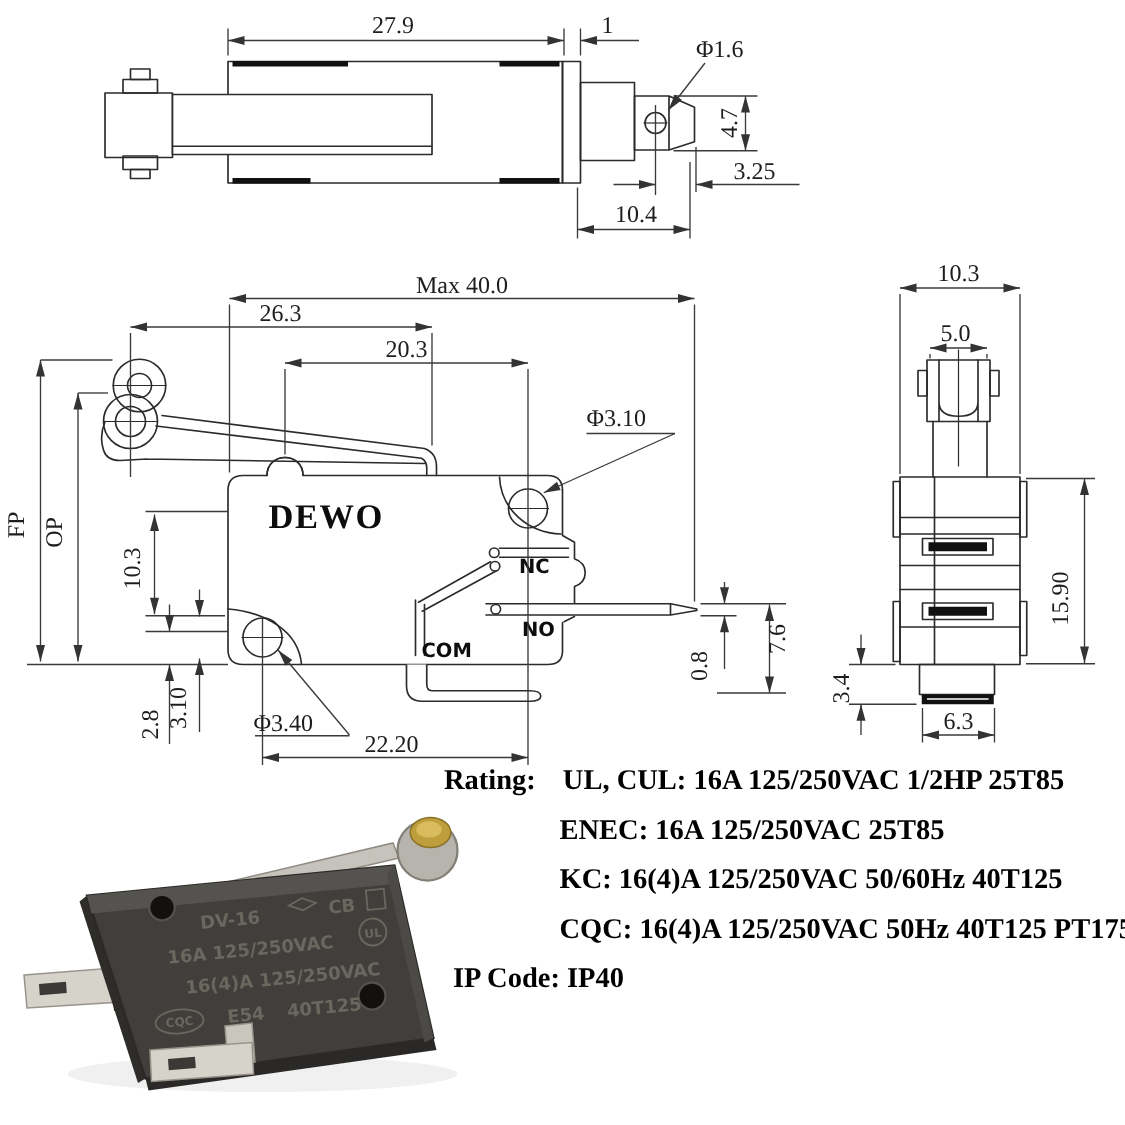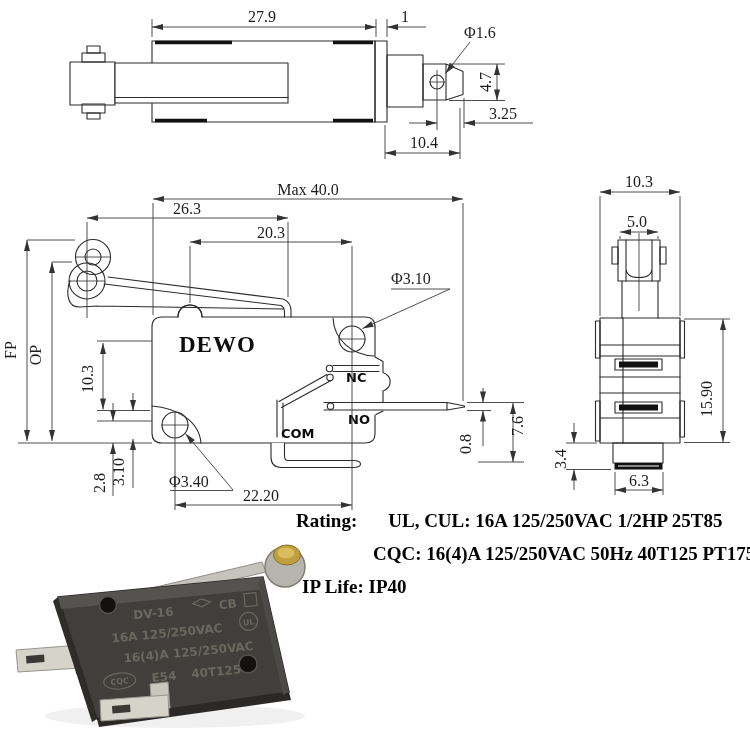--- a/index.html
+++ b/index.html
@@ -14,21 +14,21 @@
   .dimt{font:16px "Liberation Serif",serif;fill:#1d1d1d}
   .brand{font:700 23px "Liberation Serif",serif;fill:#0d0d0d;letter-spacing:1px}
   .term{font:700 13px "DejaVu Sans",sans-serif;fill:#0d0d0d}
   .pm{font:700 12px "DejaVu Sans",sans-serif;fill:#6a675f}
   .pms{font:700 8px "DejaVu Sans",sans-serif;fill:#6a675f}
   .specs{position:absolute;left:296px;top:509px;width:452px;font-weight:700;
          font-size:19px;color:#000}
   .spec-line{height:33px;line-height:23px;white-space:nowrap}
   .ind{padding-left:77px}
   .ind0{padding-left:6px}
-  .rating-text{margin-left:31px}
+  .rating-text{margin-left:18px}
 </style>
 </head>
 <body>
 
 <svg id="cad" width="750" height="750" viewBox="0 0 750 750">
   <defs>
     <marker id="ae" viewBox="0 0 12 8" markerWidth="12" markerHeight="8" refX="11.5" refY="4" orient="auto" markerUnits="userSpaceOnUse">
         <path d="M11.5,4 L0.5,1 L0.5,7 Z" fill="#333"></path>
       </marker>
     <marker id="as" viewBox="0 0 12 8" markerWidth="12" markerHeight="8" refX="0.5" refY="4" orient="auto" markerUnits="userSpaceOnUse">
@@ -220,15 +220,17 @@
     </g>
 
     <polygon points="150,684 168,682 170,708 152,710" fill="#c9c6be" stroke="#97948c" stroke-width="1"></polygon>
     <polygon points="100,700 168,695 169,716 101,721" fill="#d6d3cb" stroke="#97948c" stroke-width="1"></polygon>
     <polygon points="112,706 130,704.5 130.5,712 112.5,713.5" fill="#3a3936"></polygon>
   </g>
 </svg>
 
 <div class="specs">
   <div class="spec-line"><span>Rating:</span><span class="rating-text">UL, CUL: 16A 125/250VAC 1/2HP 25T85</span></div>
+  <div class="spec-line ind">ENEC:  16A 125/250VAC 25T85</div>
+  <div class="spec-line ind">KC: 16(4)A 125/250VAC 50/60Hz 40T125</div>
   <div class="spec-line ind">CQC: 16(4)A 125/250VAC 50Hz 40T125 PT175</div>
-  <div class="spec-line ind0">IP Life: IP40</div>
+  <div class="spec-line ind0">IP Code: IP40</div>
 </div>
 
 </body></html>

